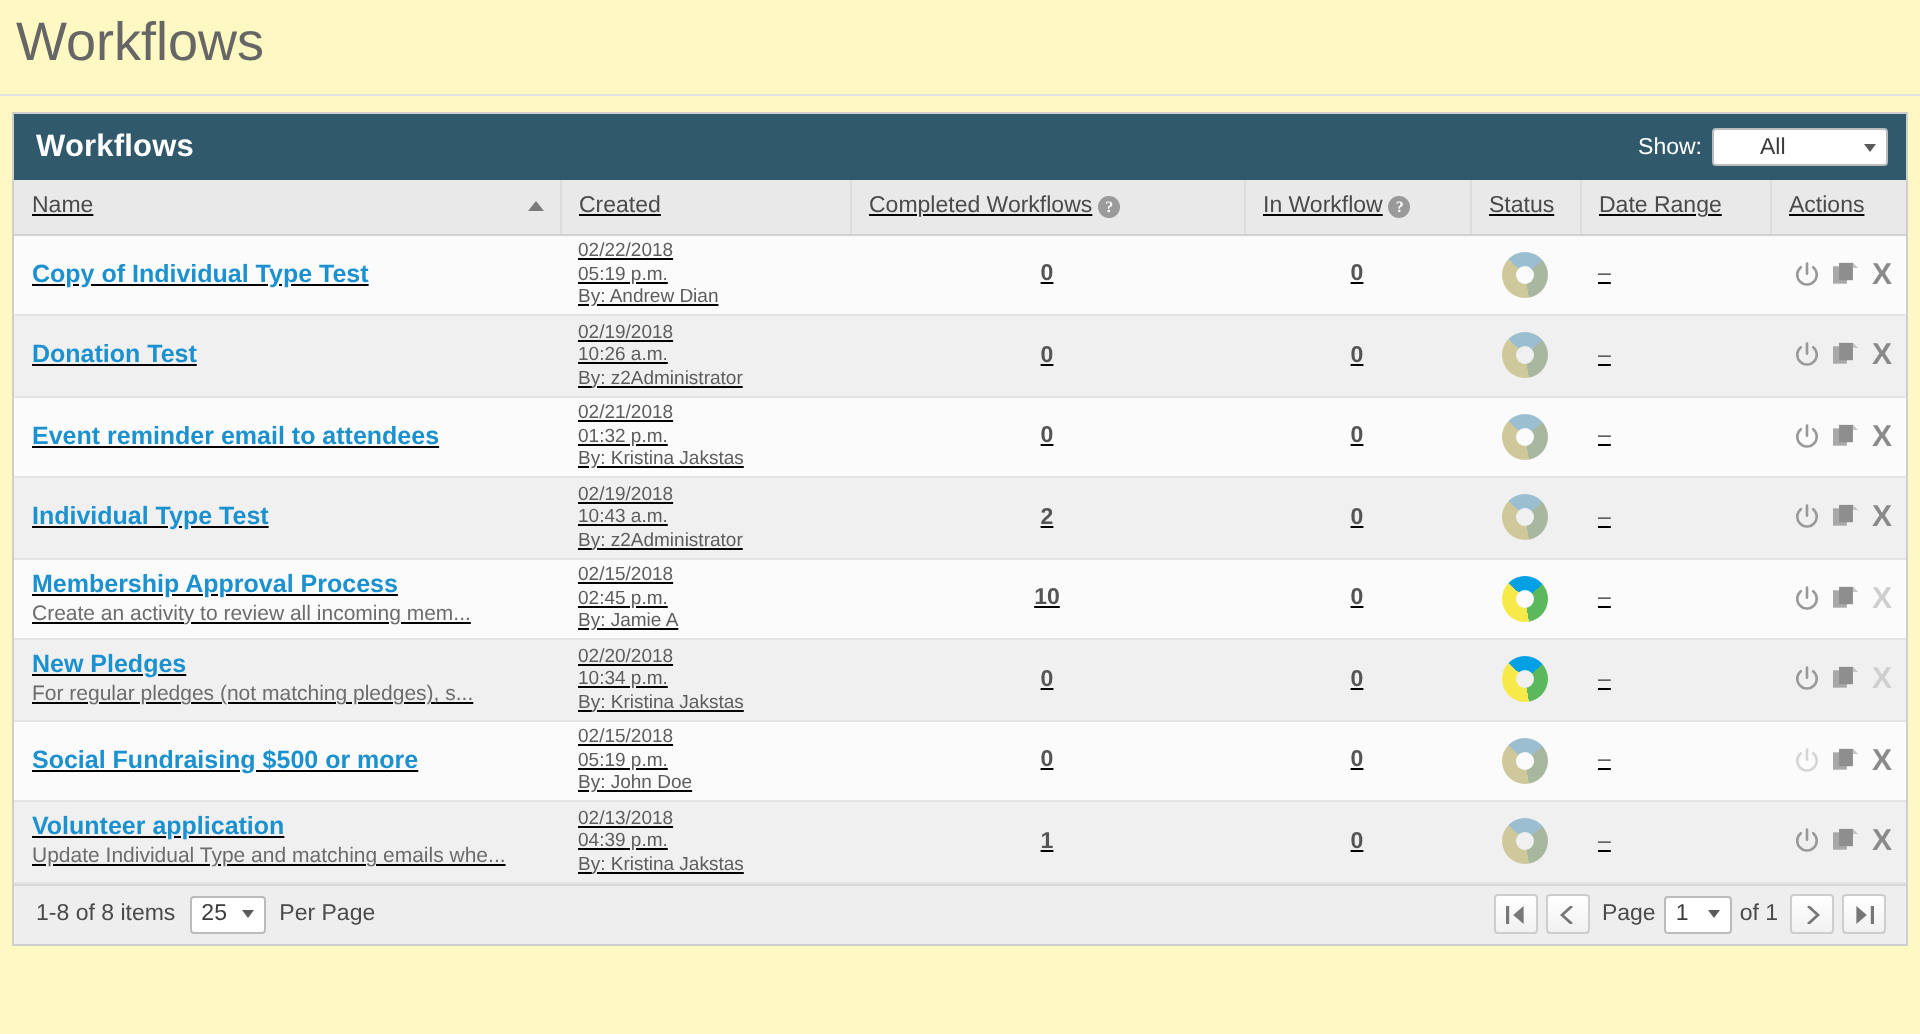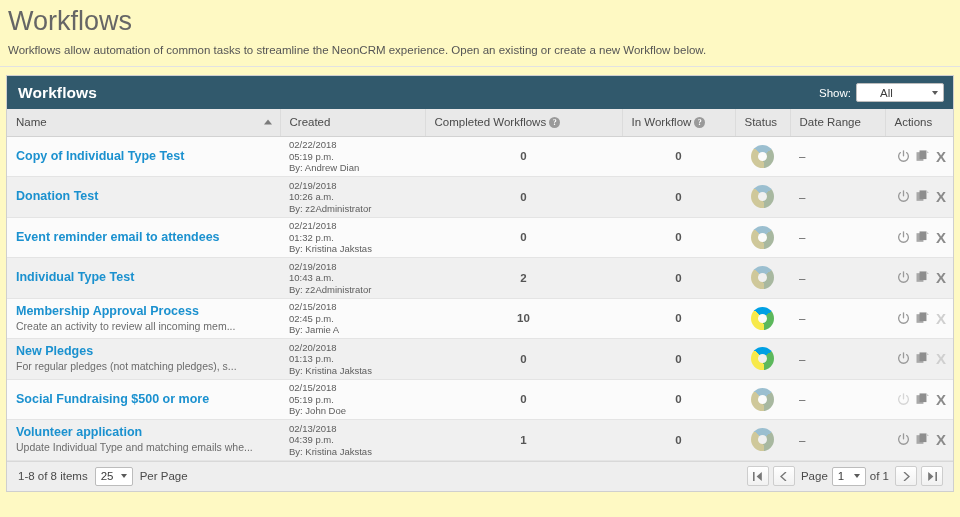--- a/index.html
+++ b/index.html
@@ -123,21 +123,21 @@
     width: 11px; height: 11px;
     position: relative;
   }
   .plus::before, .plus::after {
     content:''; position:absolute; background:#fff;
   }
   .plus::before { left:0; top:4px; width:11px; height:3px; }
   .plus::after  { top:0; left:4px; height:11px; width:3px; }
 
   
-  table.grid { width:100%; border-collapse: collapse; table-layout: fixed; }
+  table.grid { width:100%; border-collapse: collapse; table-layout: fixed; text-decoration: underline; }
   table.grid thead th {
     background: #e9e9e9;
     border-bottom: 1px solid #d2d2d2;
     border-right: 1px solid #dcdcdc;
     height: 27px;
     font-size: 11.5px;
     font-weight: normal;
     color: #4a4a4a;
     text-align: left;
     padding: 0 9px;
@@ -239,21 +239,20 @@
     border-radius:2px;
   }
   .foot-right .lbl { margin: 0 4px; }
 </style>
 </head>
 <body>
 
 <div class="page">
 
   <h1 class="page-title">Workflows</h1>
-  <div class="page-subtitle">Workflows allow automation of common tasks to streamline the NeonCRM experience. Open an existing or create a new Workflow below.</div>
   <div class="hr"></div>
 
   <div class="panel">
 
     <div class="panel-head">
       <h2>Workflows</h2>
       <div class="show-wrap">
         <span class="show-label">Show:</span>
         <div class="select wide">
           <span>All</span>
@@ -411,21 +410,21 @@
                   <path d="M12 0.5l3 3h-3z" fill="#c6c6c6"></path>
                 </svg></span><span class="act xx" style="color:#cfcfcf">X</span></td>
           </tr>
           <tr class="even">
             <td class="name">
               <a href="#">New Pledges</a>
               <div class="desc">For regular pledges (not matching pledges), s...</div>
             </td>
             <td class="created">
               <span class="l">02/20/2018</span>
-              <span class="l">01:13 p.m.</span>
+              <span class="l">10:34 p.m.</span>
               <span class="l">By: Kristina Jakstas</span>
             </td>
             <td class="num">0</td>
             <td class="num">0</td>
             <td class="status"><span class="donut" style="background:conic-gradient(from 315deg, #00a0e4 0deg 95deg, #5cb85c 95deg 215deg, #f7e94a 215deg 360deg)"></span></td>
             <td class="range">–</td>
             <td class="actions"><span class="act pw"><svg width="13" height="13" viewBox="0 0 16 16">
                   <path d="M4.2 3.2a6 6 0 1 0 7.6 0" fill="none" stroke="#999999" stroke-width="1.6" stroke-linecap="round"></path>
                   <path d="M8 1v6.2" fill="none" stroke="#999999" stroke-width="1.6" stroke-linecap="round"></path>
                 </svg></span><span class="act cp"><svg width="14" height="13" viewBox="0 0 16 15">

